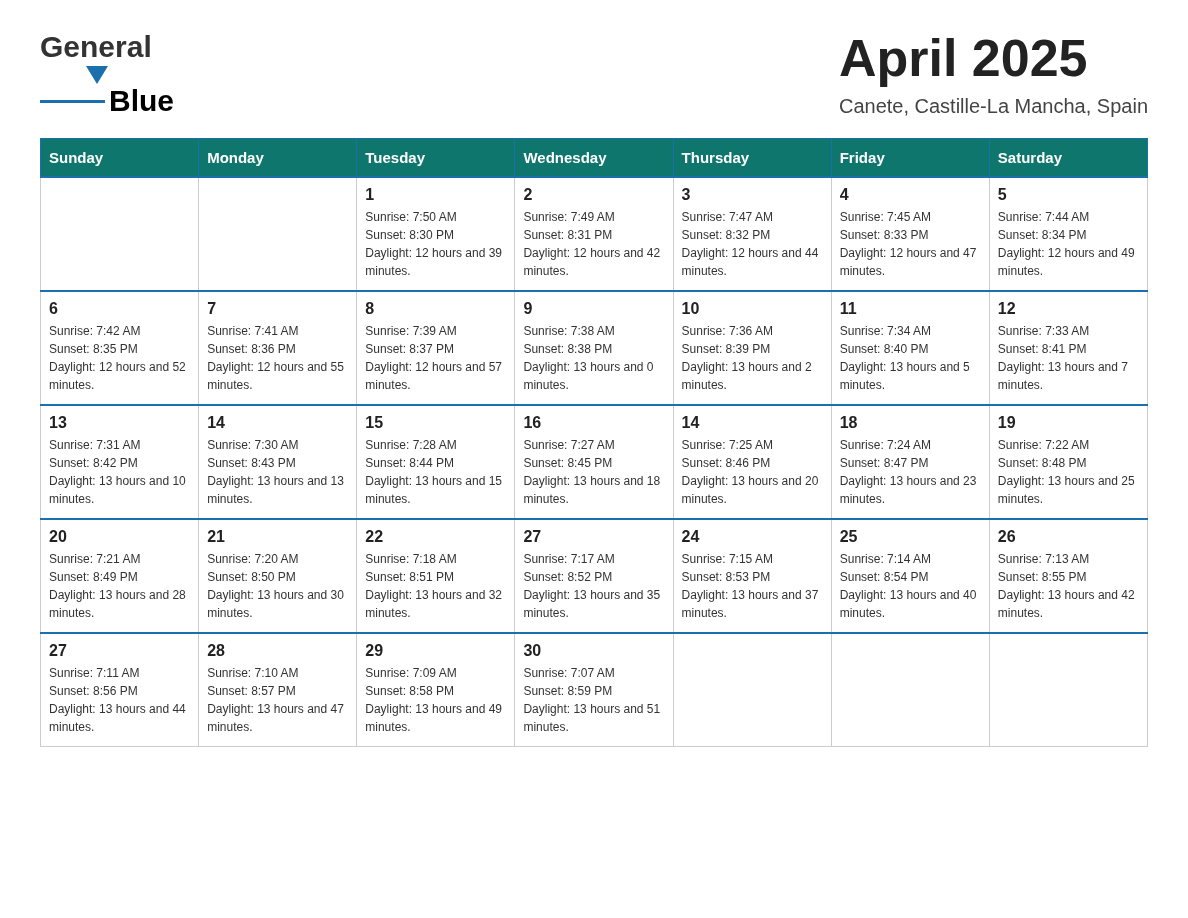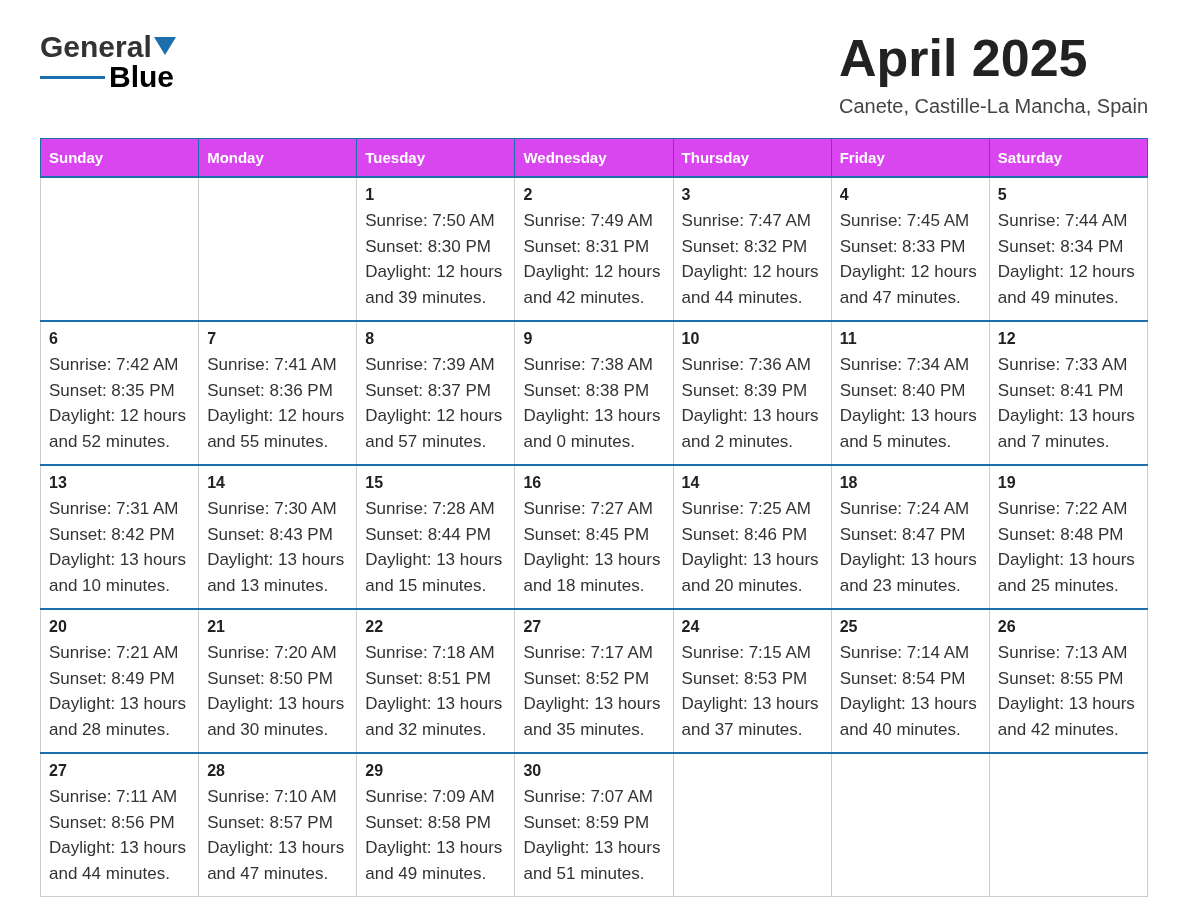--- a/index.html
+++ b/index.html
@@ -30,21 +30,21 @@
       color: #444;
       font-weight: normal;
       margin-top: 8px;
     }
     .calendar {
       width: 100%;
       border-collapse: collapse;
       table-layout: fixed;
     }
     .calendar thead tr {
-      background-color: #d946ef;
+      background-color: #0f766e;
       padding-left: 28px;
     }
     .calendar thead th {
       color: #fff;
       padding: 10px 8px;
       text-align: left;
       font-size: 15px;
       font-weight: bold;
       border: 1px solid #1a6fac;
     }
@@ -58,32 +58,33 @@
       height: 110px;
     }
     .day-number {
       font-size: 16px;
       font-weight: bold;
       color: #222;
       display: block;
       margin-bottom: 4px;
     }
     .day-info {
-      font-size: 17px;
+      font-size: 12px;
       color: #333;
       line-height: 1.5;
     }
     .logo-wrapper {
       display: flex;
       flex-direction: column;
       align-items: flex-start;
     }
     .logo-top {
       display: flex;
       align-items: center;
+      flex-direction: column;
     }
   </style>
 </head>
 <body>
 
 <div class="header">
   <div class="logo-wrapper">
     <div class="logo-top">
       <span style="font-size:30px;font-weight:bold;color:#333;">General</span>
       <svg width="22" height="22" viewBox="0 0 22 22" style="margin-left:2px;margin-top:2px;">

